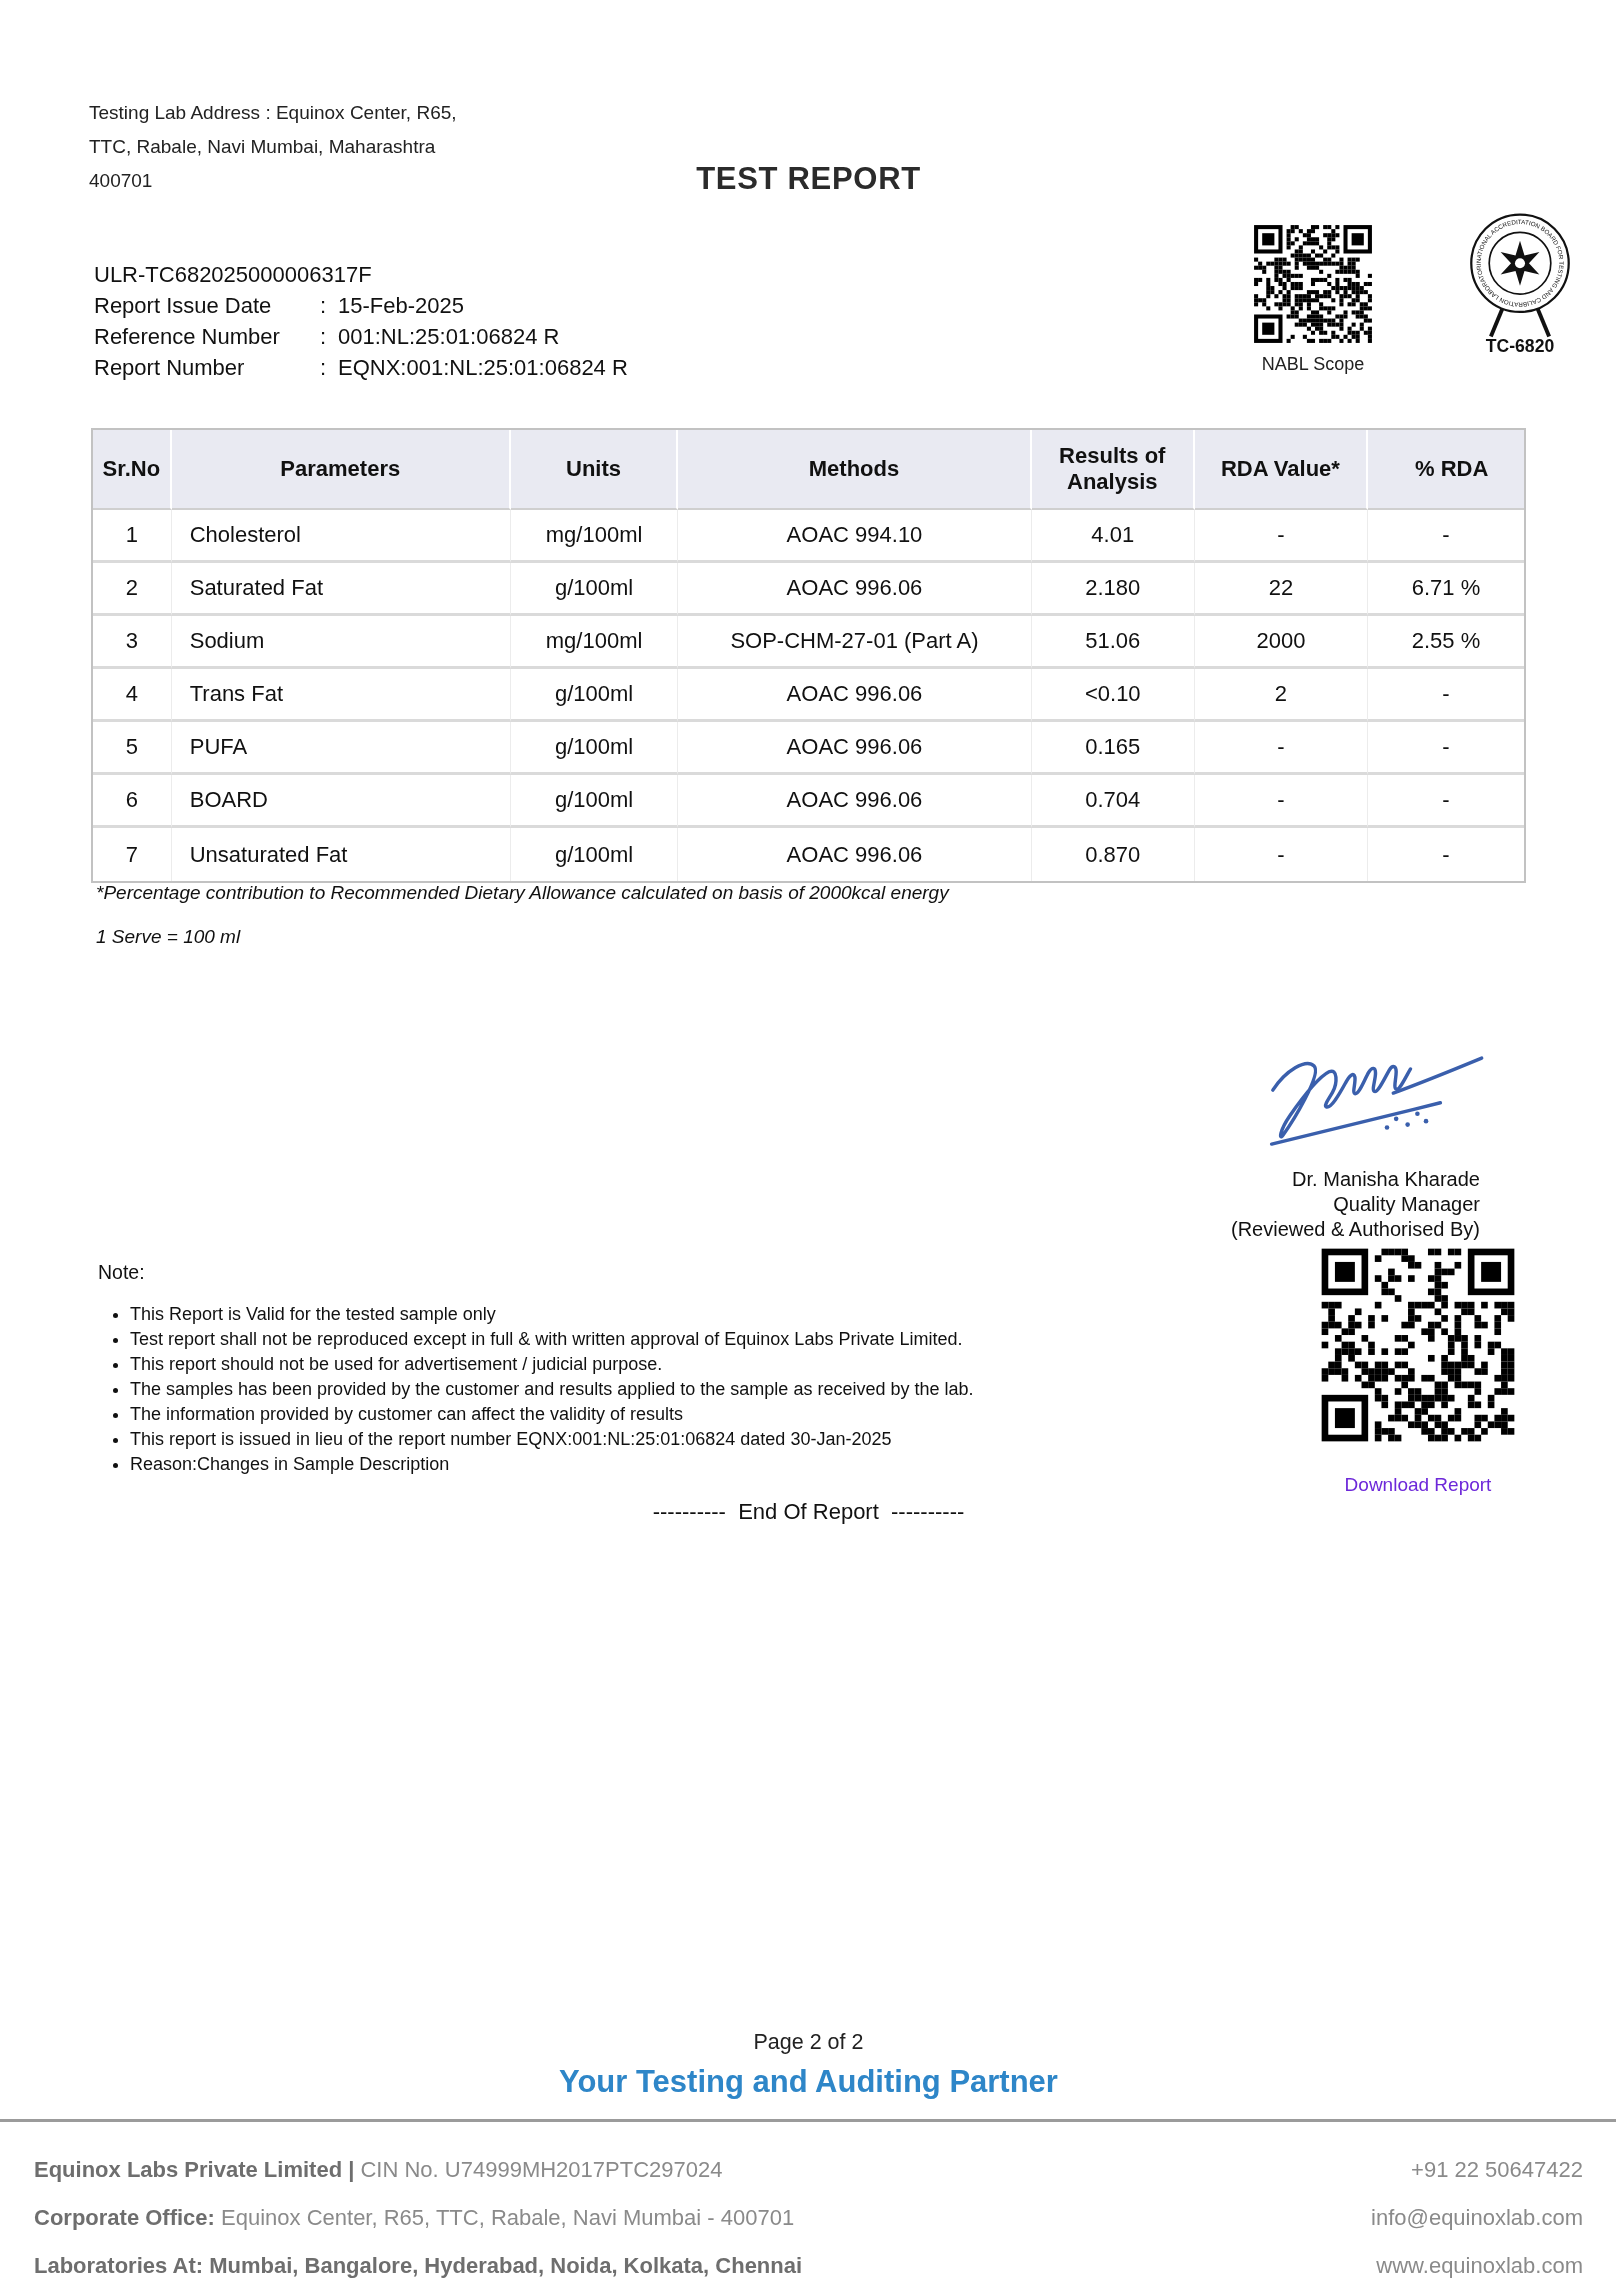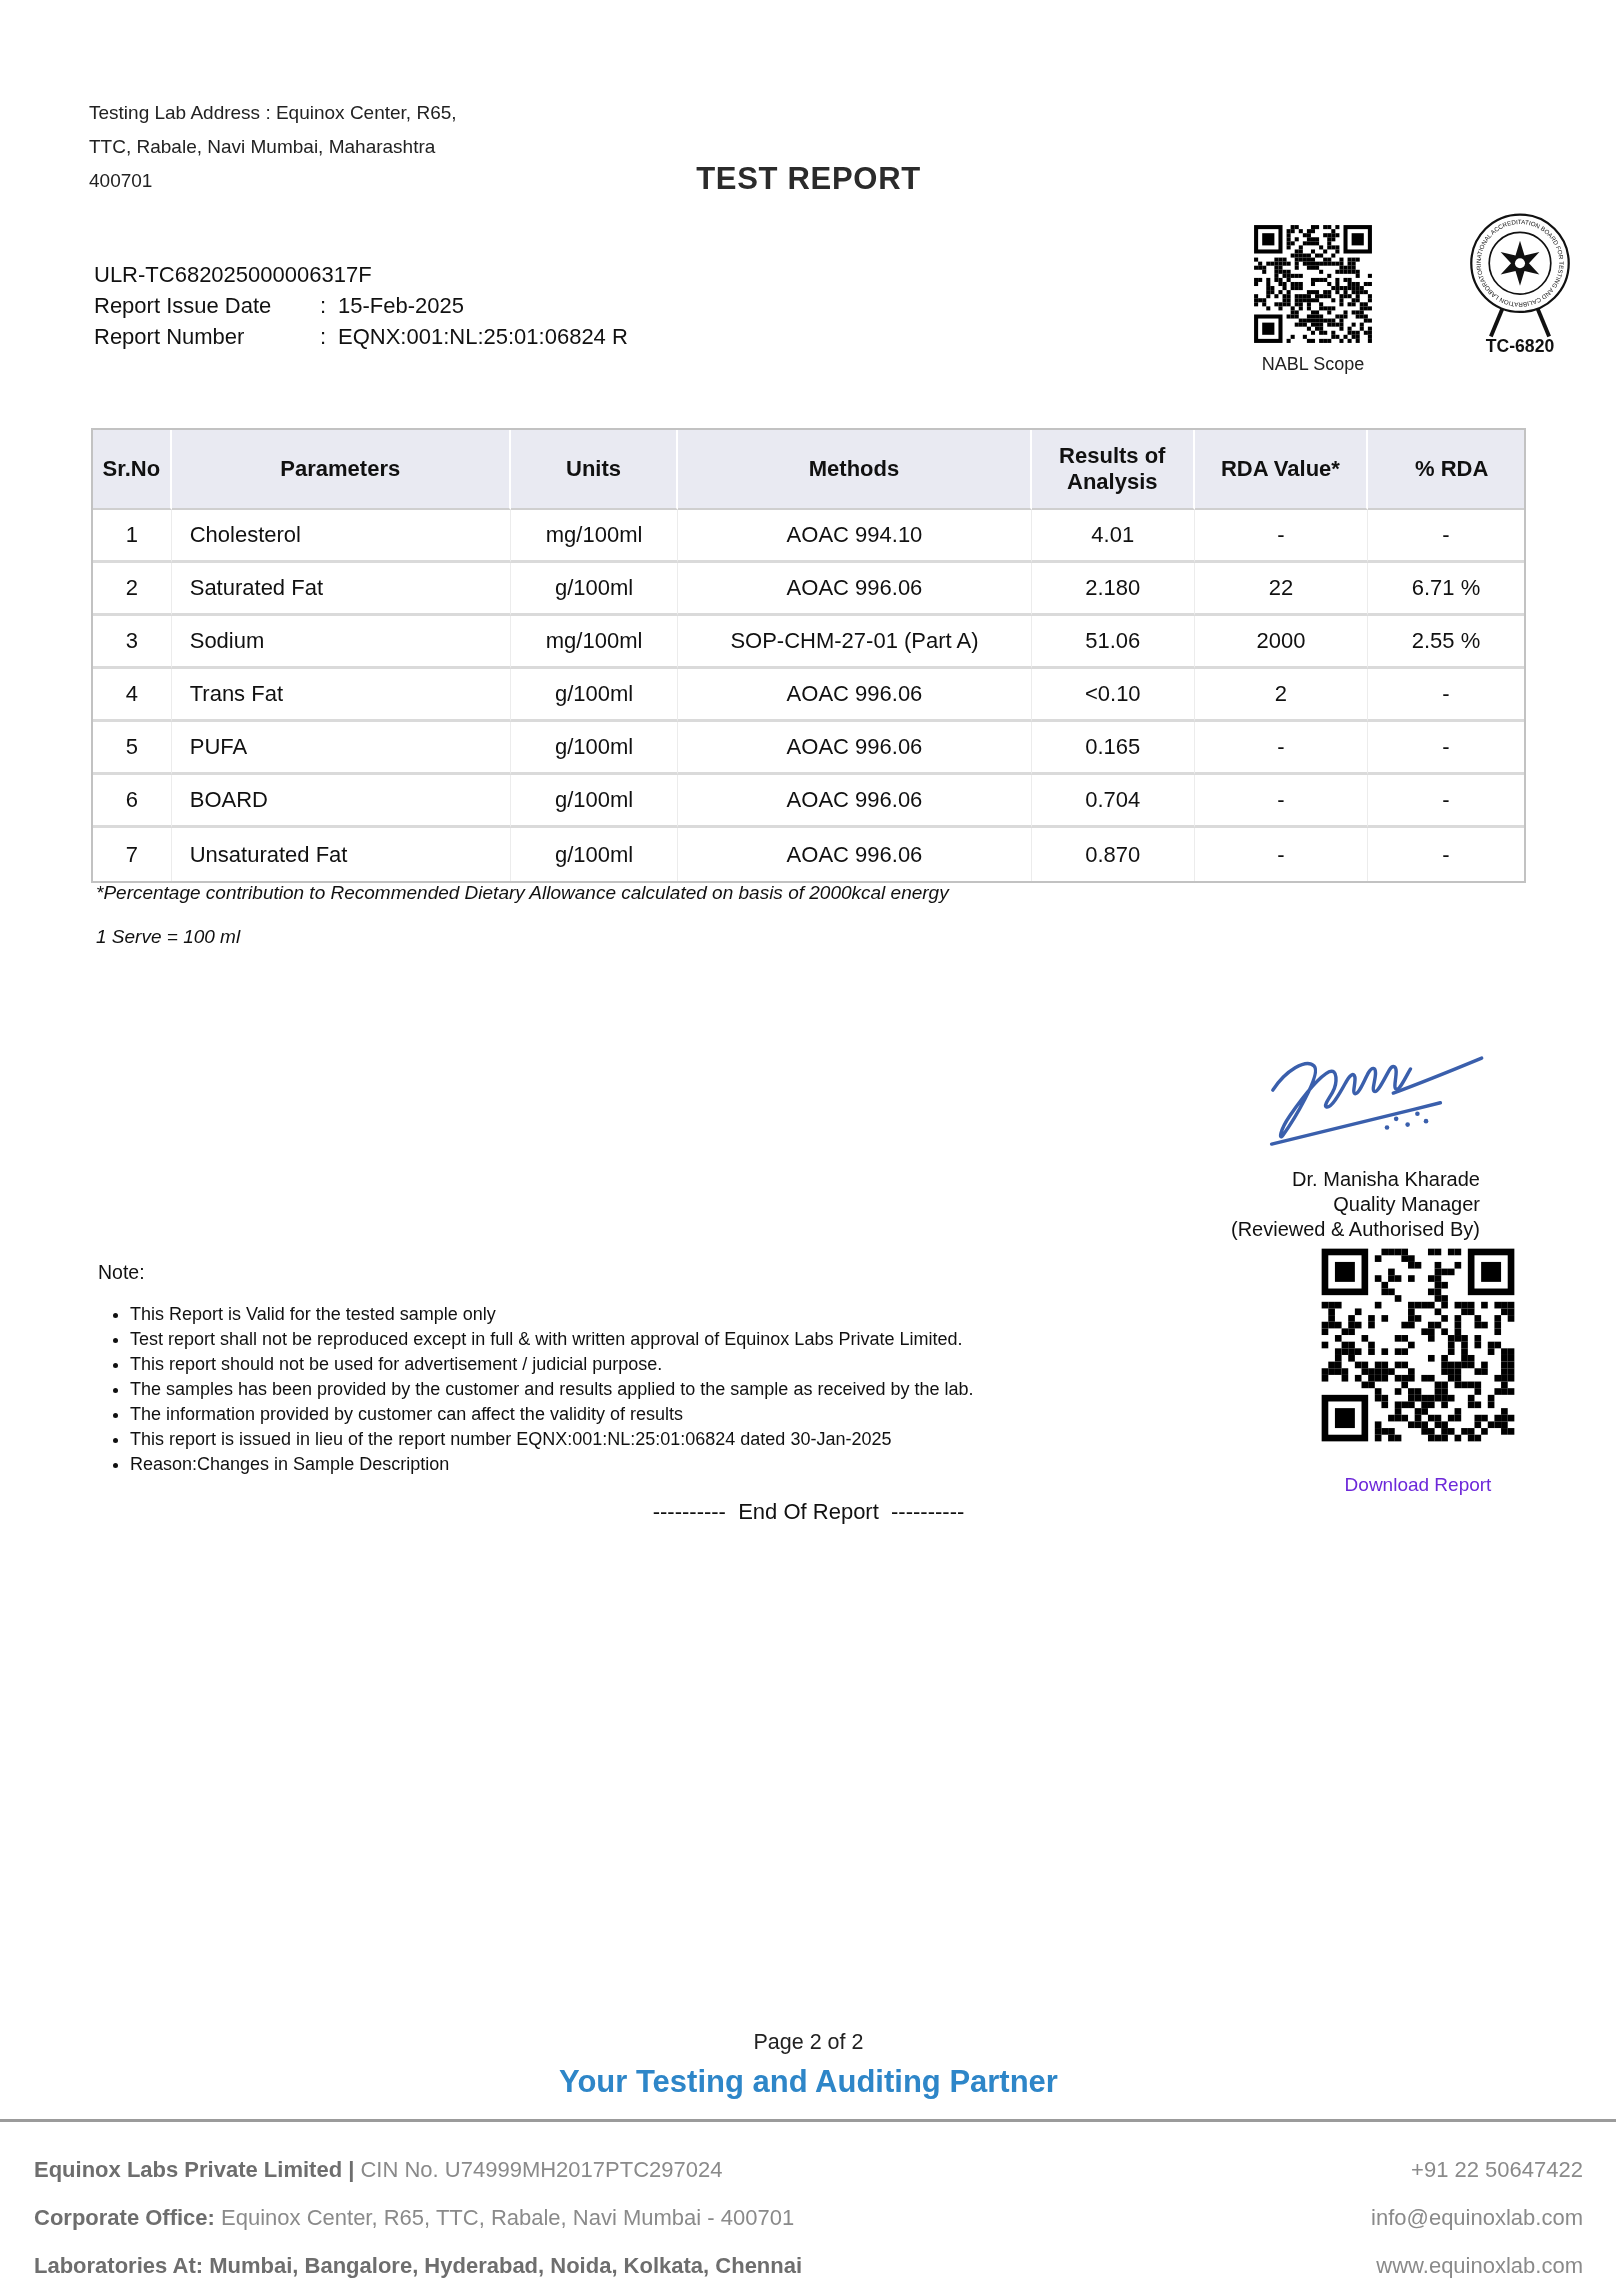--- a/index.html
+++ b/index.html
@@ -86,20 +86,23 @@
 TTC, Rabale, Navi Mumbai, Maharashtra
 400701</div>
 
   <div class="report-title">TEST REPORT</div>
 
 
   <div class="meta">
     <div class="meta-row">ULR-TC682025000006317F</div>
     <div class="meta-row">
       <span class="meta-label">Report Issue Date</span><span class="meta-colon">:</span><span>15-Feb-2025</span>
+    </div>
+    <div class="meta-row">
+      <span class="meta-label">Reference Number</span><span class="meta-colon">:</span><span>001:NL:25:01:06824 R</span>
     </div>
     <div class="meta-row">
       <span class="meta-label">Report Number</span><span class="meta-colon">:</span><span>EQNX:001:NL:25:01:06824 R</span>
     </div>
   </div>
 
   <div class="nabl-qr-wrap">
     <svg class="qr" viewBox="0 0 310 310">
         <rect x="0" y="0" width="310" height="310" fill="#fff"></rect>
         <rect x="100" y="10" width="10" height="10" fill="#000"></rect>

